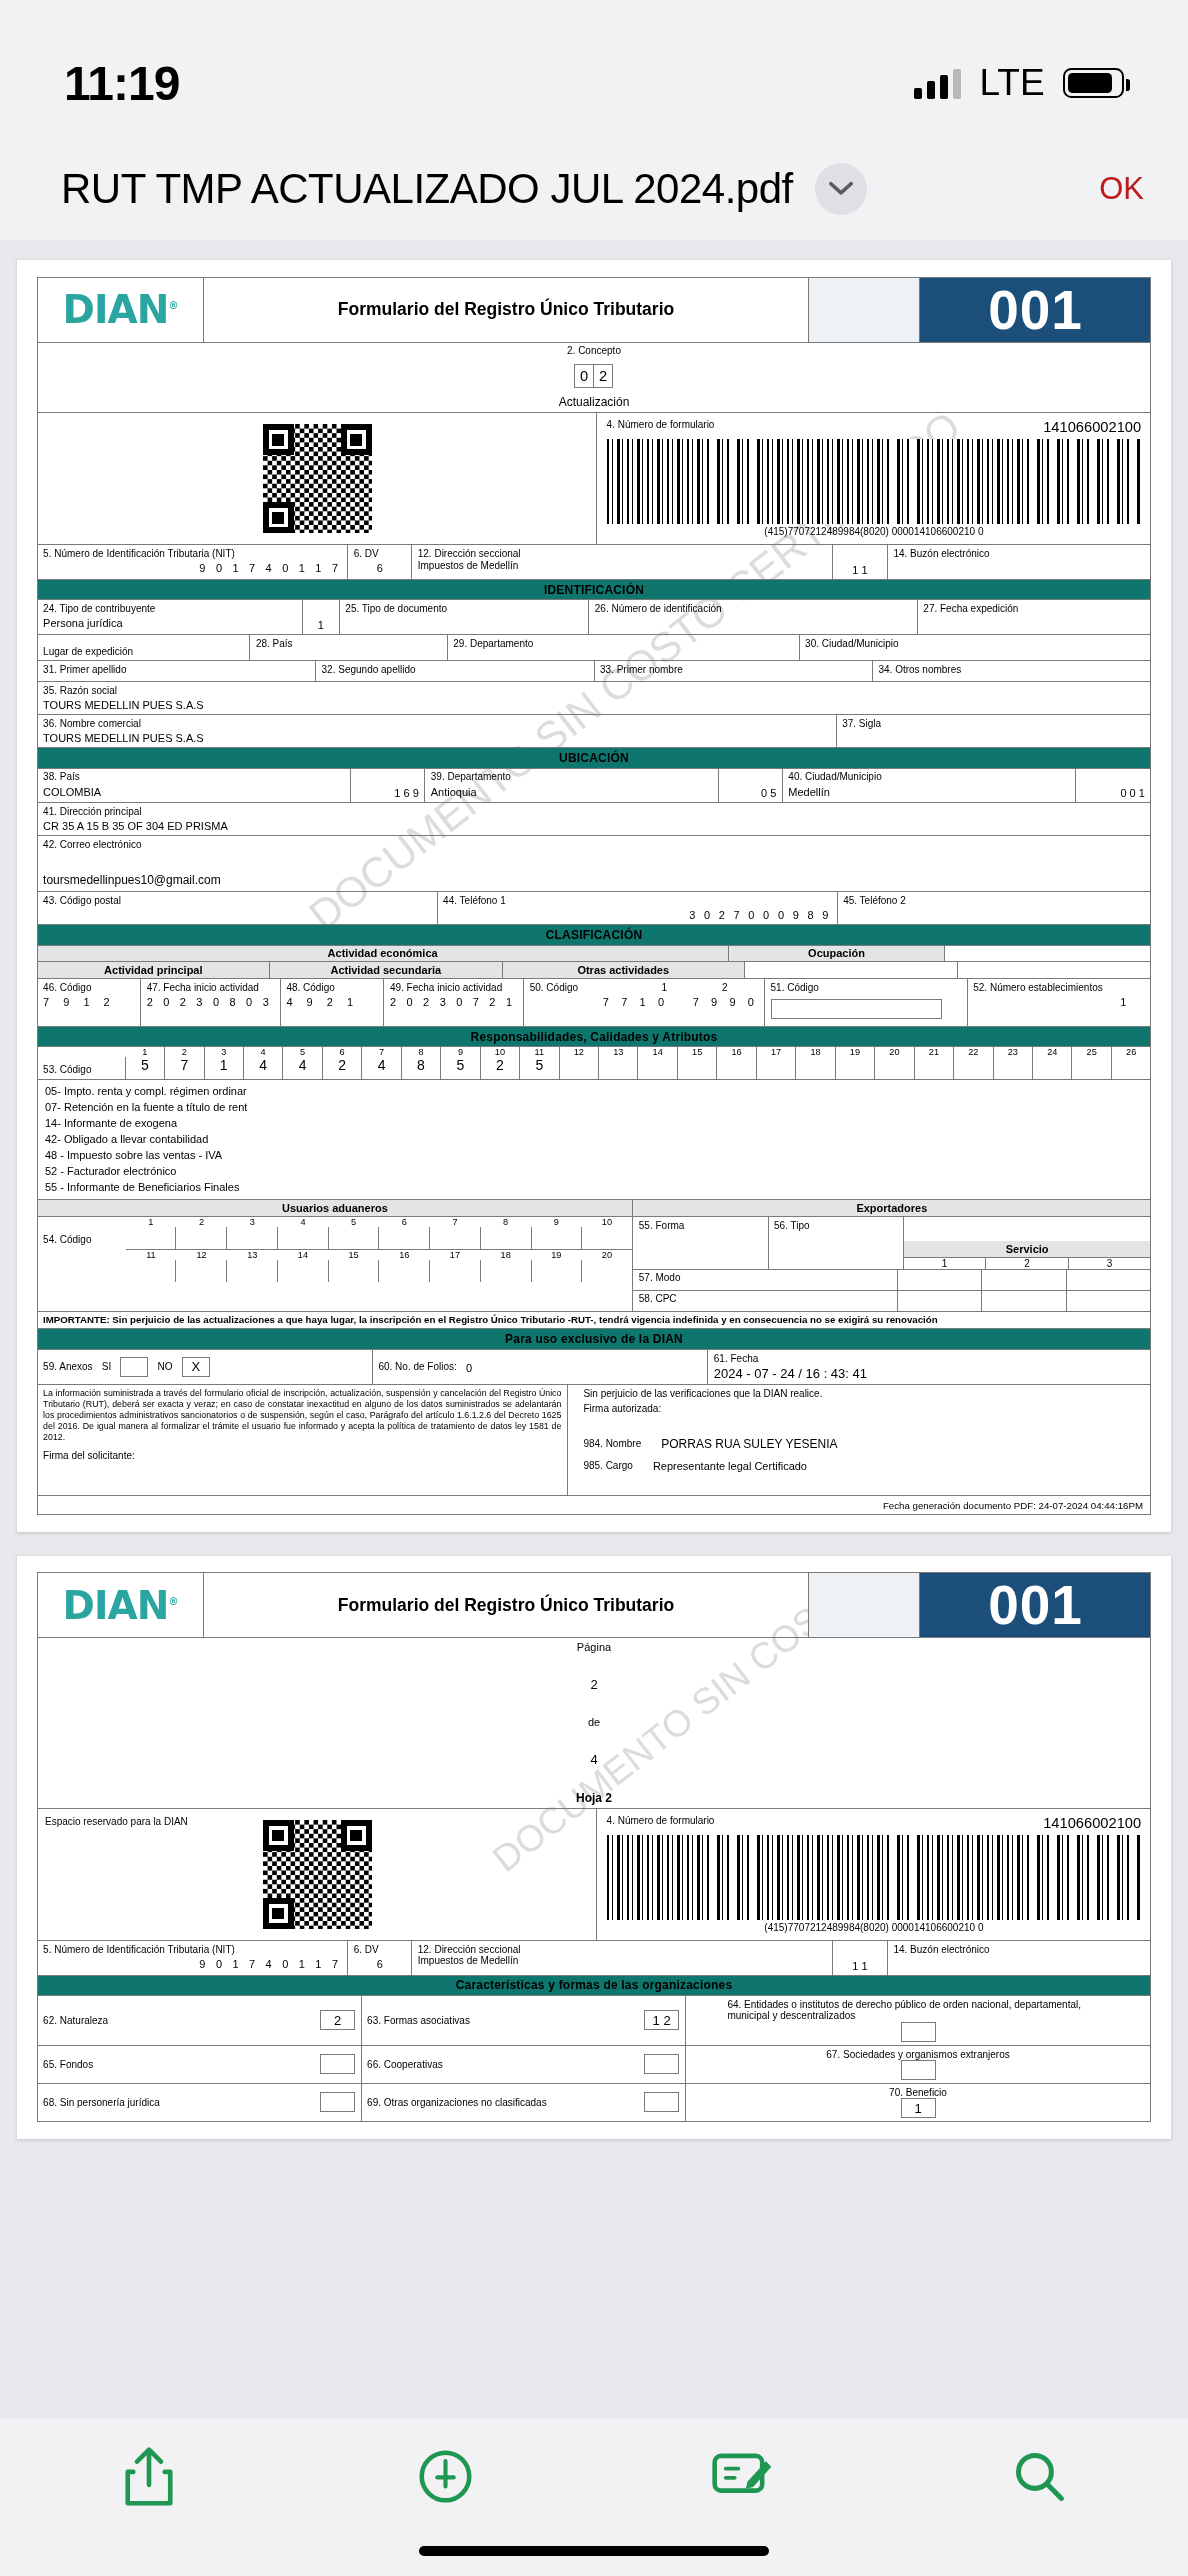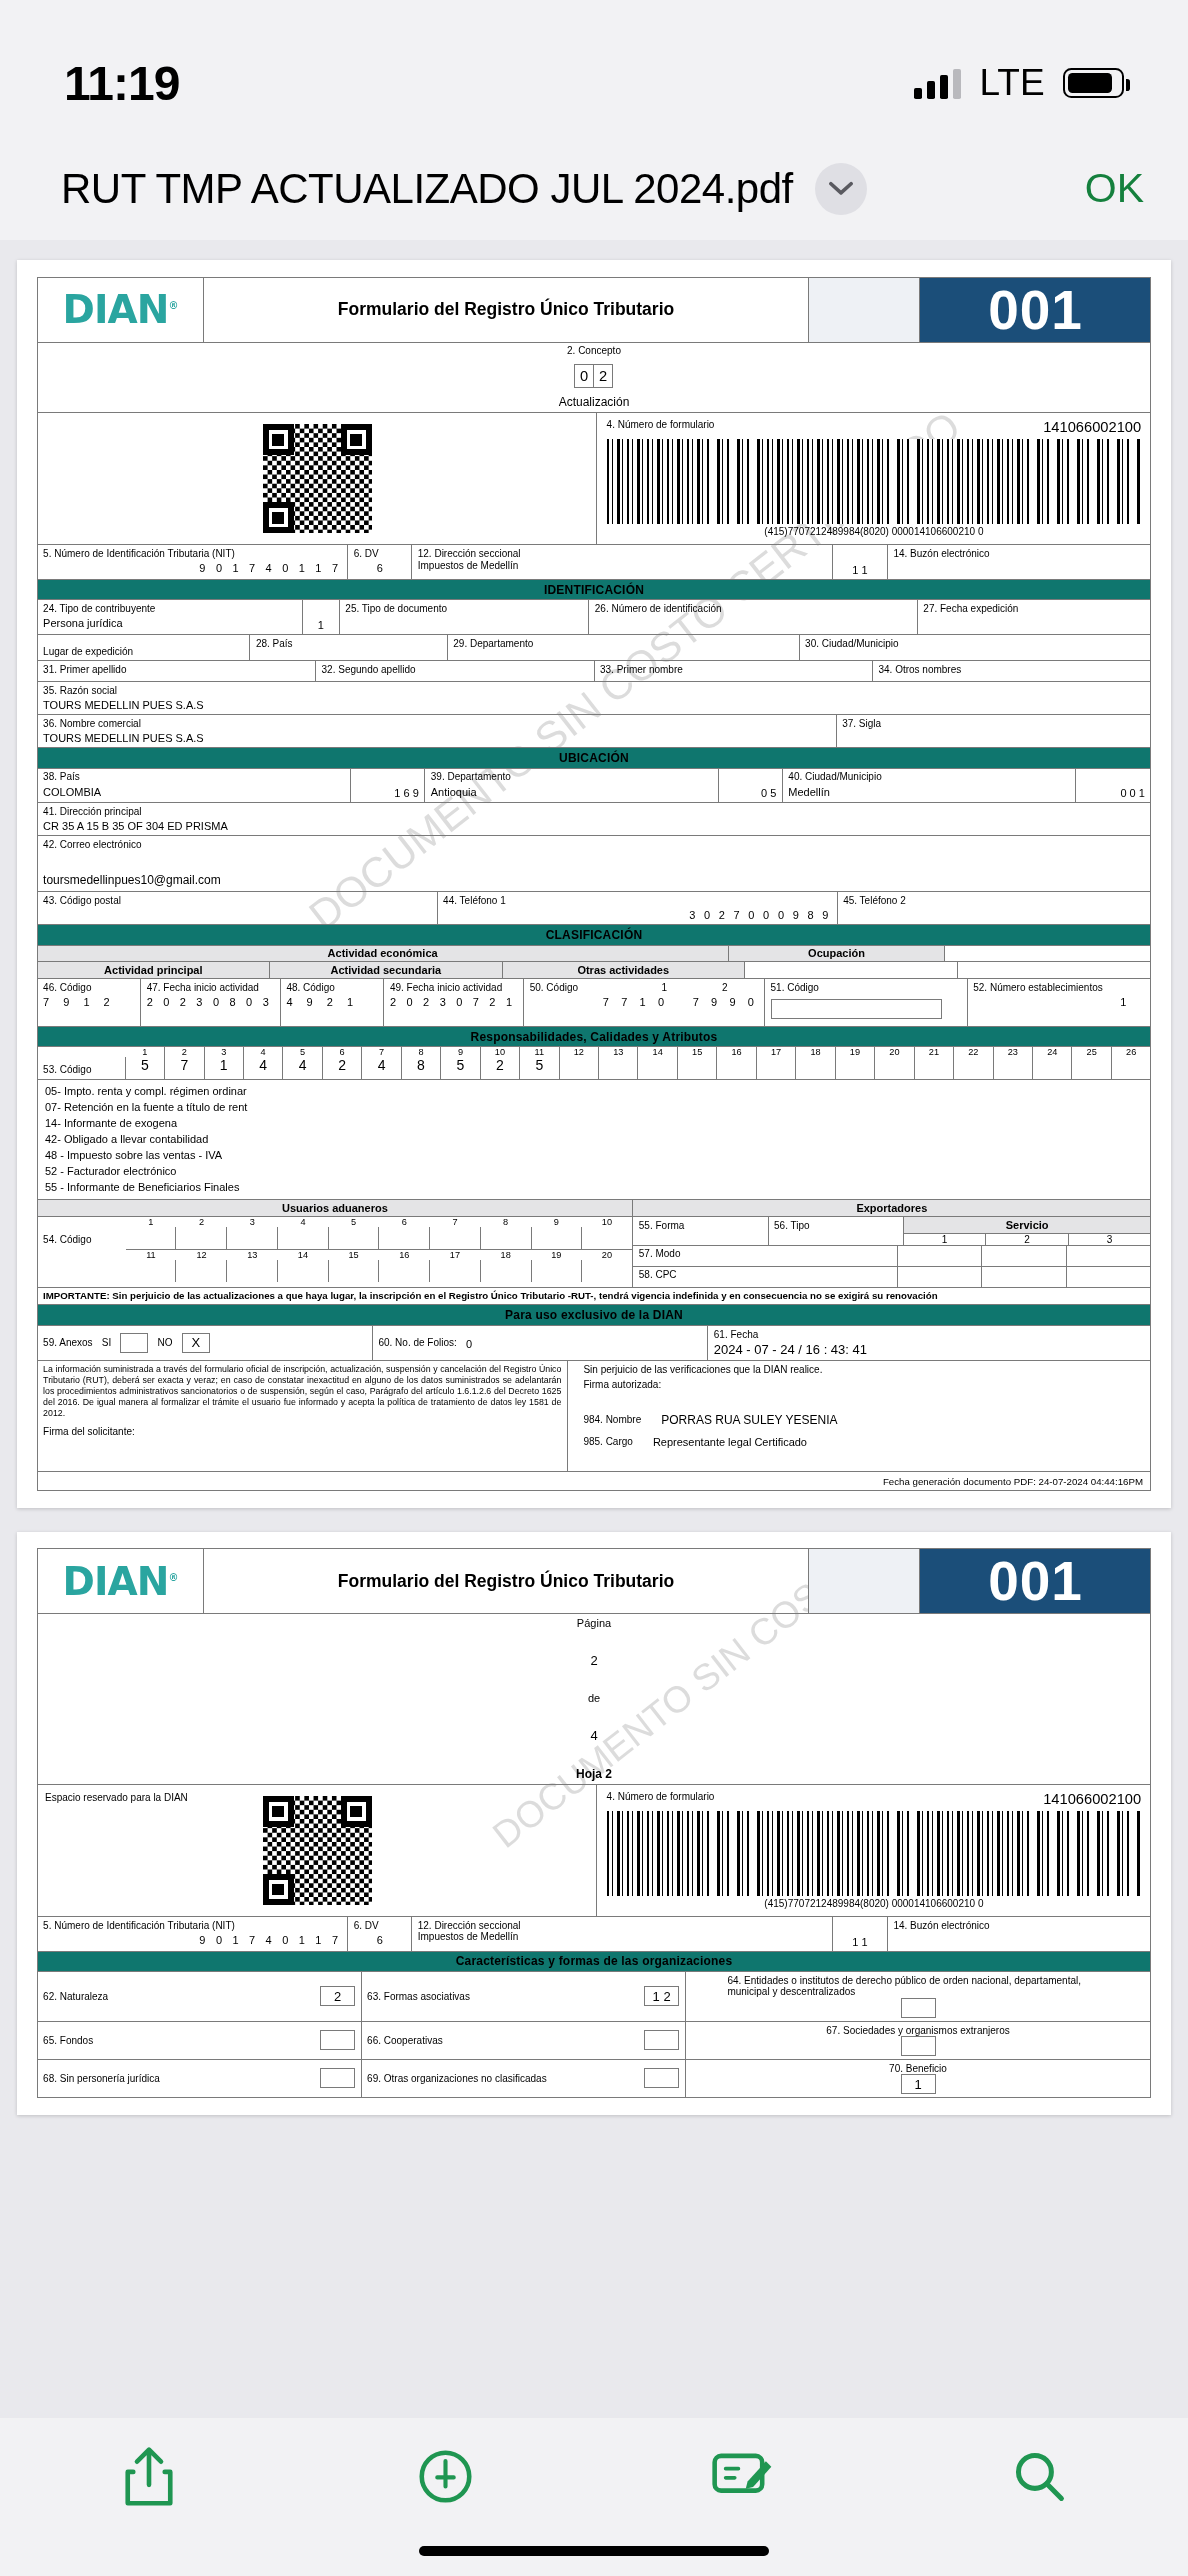--- a/index.html
+++ b/index.html
@@ -44,21 +44,21 @@
     display:flex; align-items:center; justify-content:space-between;
     padding: 0 44px 0 61px;
   }
   .doc-title { font-size: 42px; font-weight: 500; letter-spacing:-0.5px; white-space:nowrap;}
   .nav-left{ display:flex; align-items:center; gap:22px;}
   .chev {
     width:52px;height:52px;border-radius:50%;background:#dfdfe4;
     display:flex;align-items:center;justify-content:center;
   }
   .chev svg{display:block;}
-  .ok-btn { color:#15803d; font-size:41px; font-weight:400;}
+  .ok-btn { color:#b91c1c; font-size:31px; font-weight:400;}
 
   
   .scroll {
     position:absolute; top:240px; left:0; right:0; bottom:158px;
     background:#e9e9ed; overflow:hidden;
   }
   .page {
     background:#fff; margin: 20px 16.6px 0 16.6px;
     box-shadow: 0 0.9px 3.7px rgba(0,0,0,.18);
     position:relative;
@@ -586,21 +586,21 @@
 
           <div class="cell" style="flex:1; padding:0;">
             <div style="display:flex; border-bottom:0.9px solid #7a7a7a;">
               <div style="flex:1; padding:2.8px 5.5px; border-right:0.9px solid #7a7a7a;">
                 <div class="lbl">55. Forma</div>
               </div>
               <div style="flex:1; padding:2.8px 5.5px; border-right:0.9px solid #7a7a7a;">
                 <div class="lbl">56. Tipo</div>
               </div>
               <div style="flex:2;">
-                <div class="band2" style="border-bottom:0.9px solid #7a7a7a;">Servicio</div>
+                <div class="band2" style="border-bottom:0.9px solid #7a7a7a;margin-top:24px;">Servicio</div>
                 <div class="gridnums" id="serv-head">
                     <div style="font-size:10px;">1</div>
                     <div style="font-size:10px;">2</div>
                     <div style="font-size:10px;">3</div>
                   </div>
               </div>
             </div>
             <div style="display:flex; border-bottom:0.9px solid #7a7a7a;">
               <div style="flex:2; padding:2.8px 5.5px; border-right:0.9px solid #7a7a7a;">
                 <div class="lbl">57. Modo</div>

